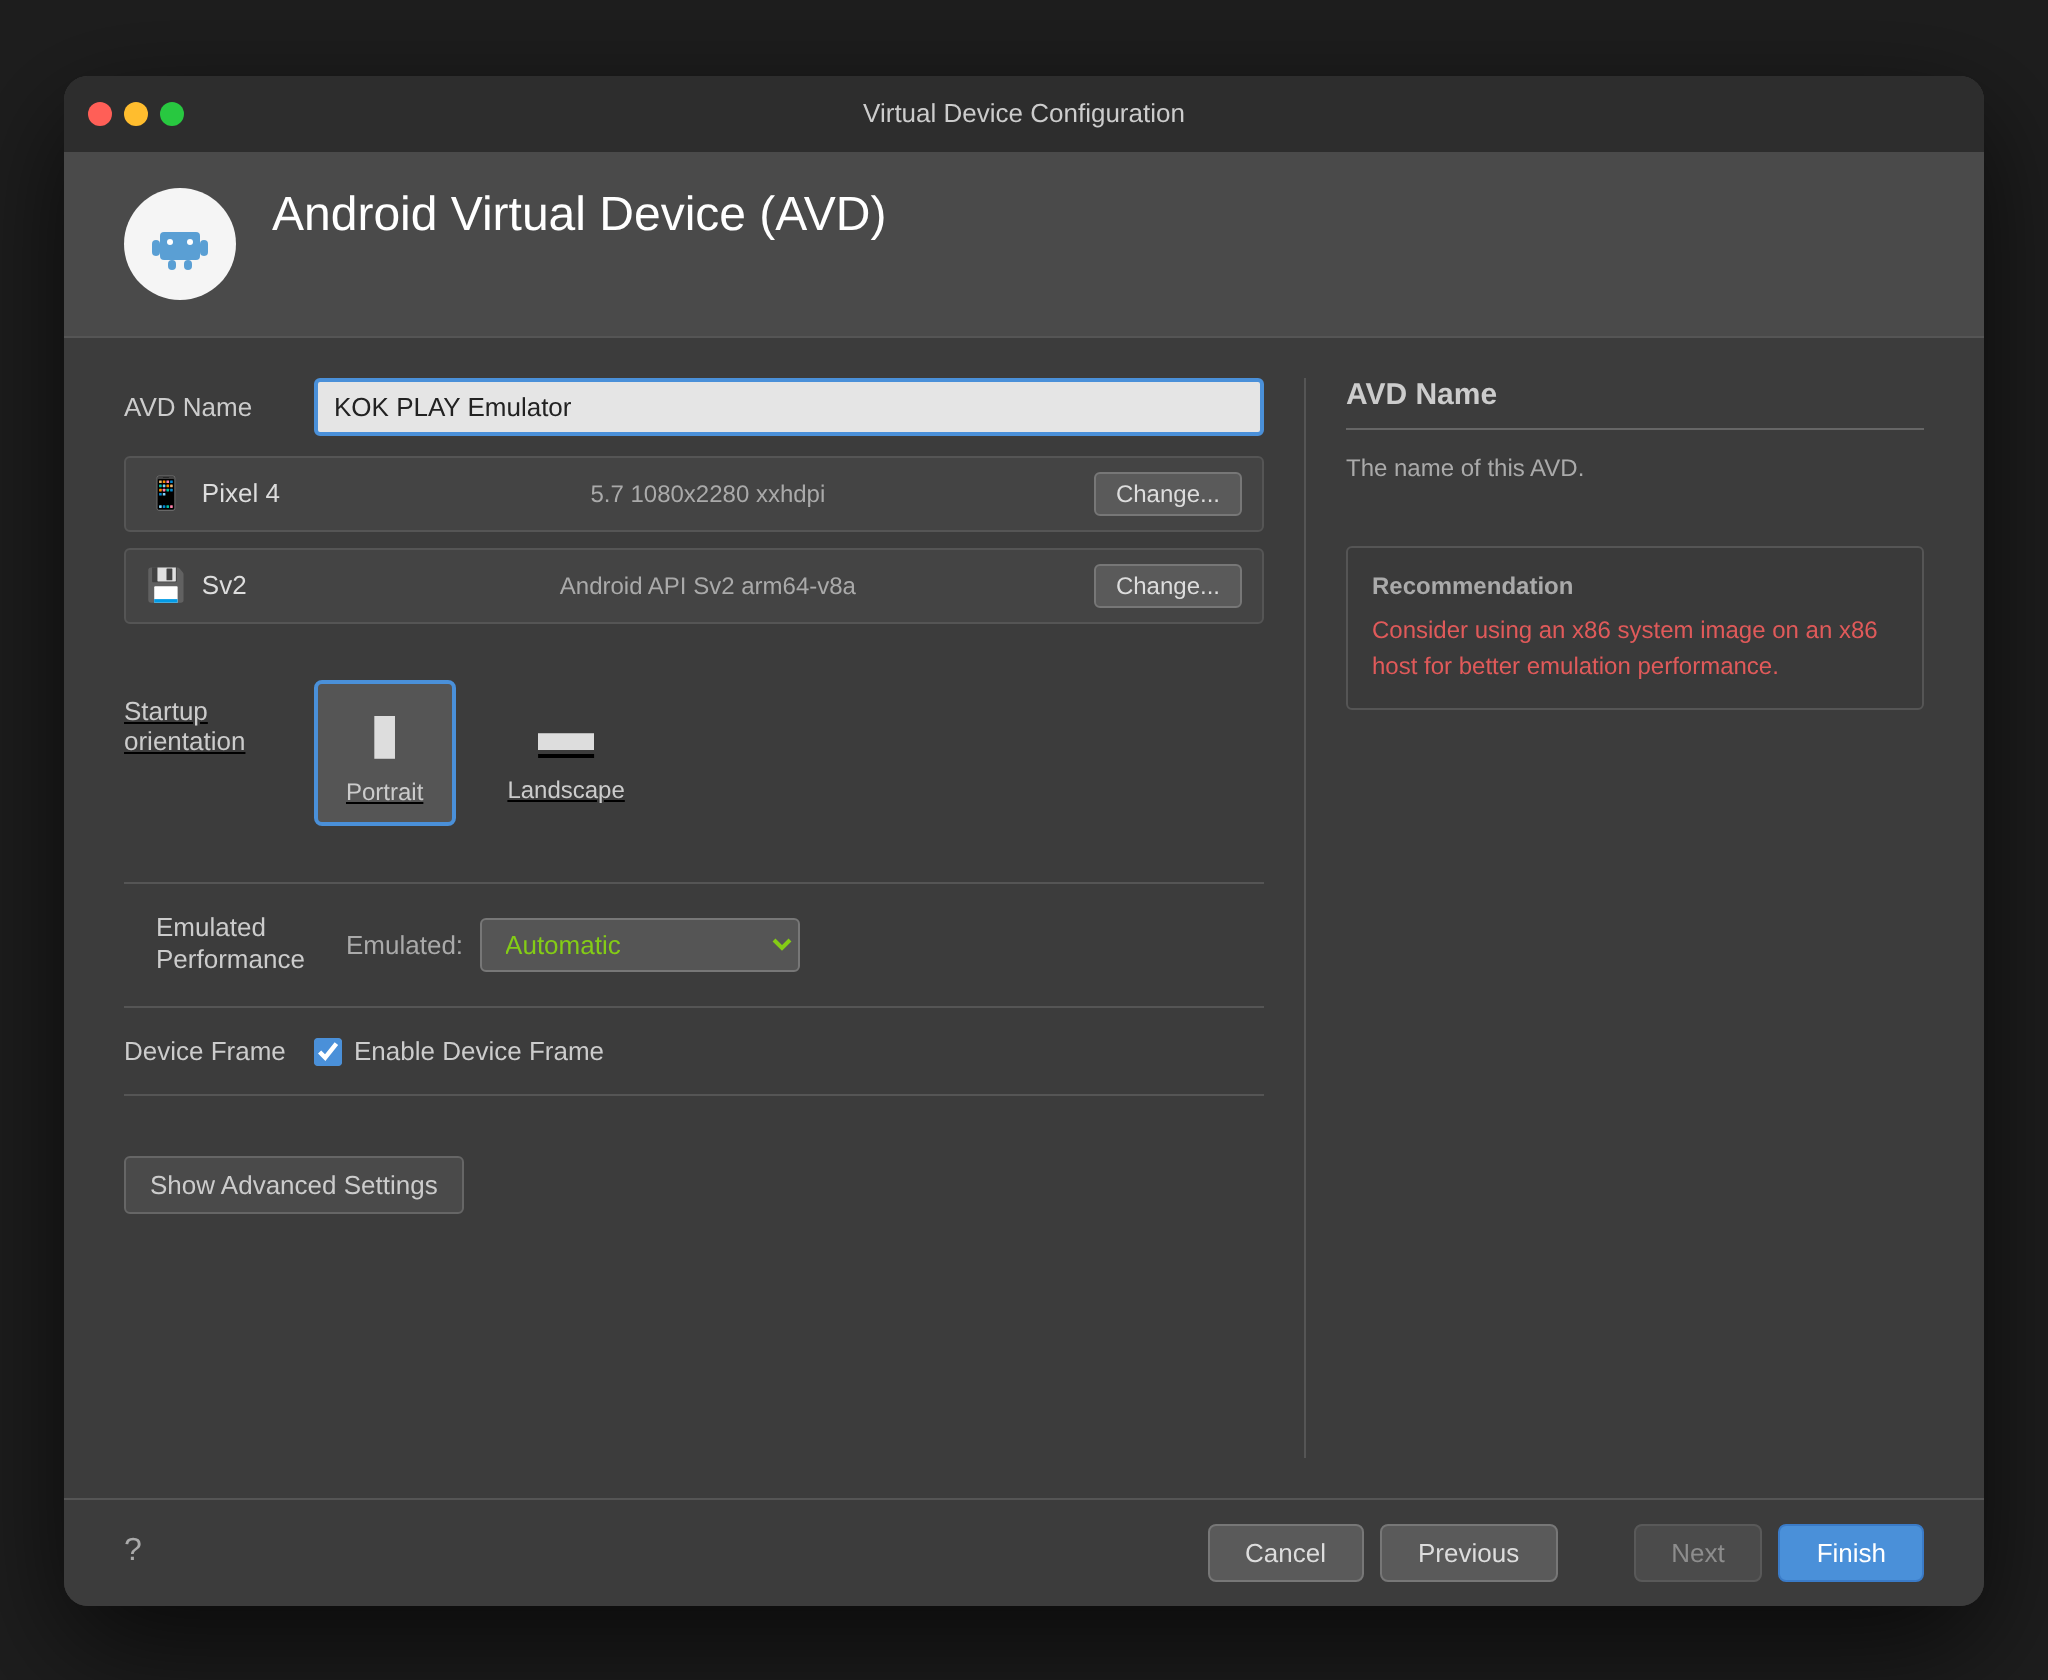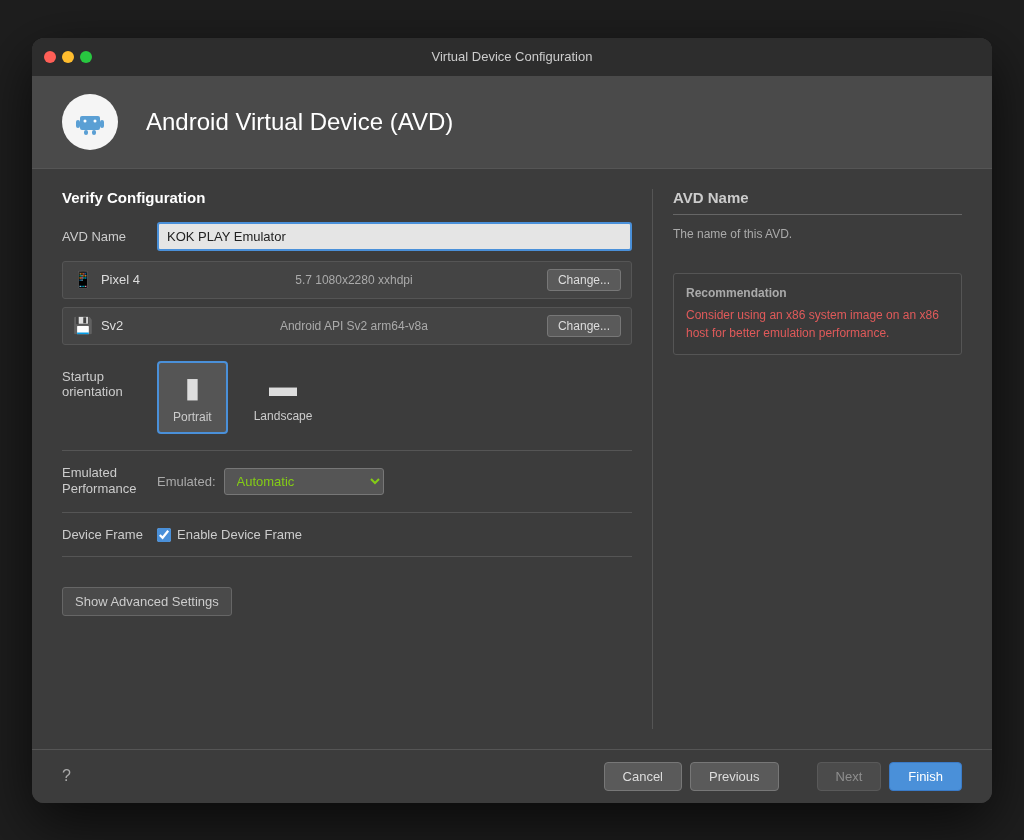--- a/index.html
+++ b/index.html
@@ -42,22 +42,22 @@
       position: absolute;
       left: 50%;
       transform: translateX(-50%);
       color: #ccc;
       font-size: 13px;
     }
     .header-banner {
       background: #4a4a4a;
       padding: 18px 30px;
       display: flex;
-      align-items: center;
-      gap: 28px;
+      align-items: flex-start;
+      gap: 18px;
       border-bottom: 1px solid #555;
     }
     .avd-icon {
       width: 56px;
       height: 56px;
       background: #f5f5f5;
       border-radius: 50%;
       display: flex;
       align-items: center;
       justify-content: center;
@@ -141,21 +141,22 @@
     .change-btn {
       background: #5a5a5a;
       border: 1px solid #777;
       border-radius: 3px;
       color: #ddd;
       font-size: 12px;
       padding: 3px 10px;
       cursor: pointer;
     }
     .orientation-section {
-      margin: 16px 0;
+      margin: 28px 0;
+      text-decoration: underline;
     }
     .orientation-label {
       color: #ccc;
       font-size: 13px;
       margin-bottom: 8px;
     }
     .orientation-options {
       display: flex;
       gap: 10px;
       margin-left: 95px;
@@ -187,21 +188,21 @@
     }
     .separator {
       height: 1px;
       background: #555;
       margin: 14px 0;
     }
     .perf-row {
       display: flex;
       align-items: center;
       gap: 10px;
-      margin: 12px 0;
+      margin: 12px 16px;
     }
     .perf-label {
       color: #ccc;
       font-size: 13px;
       width: 85px;
       line-height: 1.3;
     }
     .perf-sub-row {
       display: flex;
       align-items: center;
@@ -352,21 +353,20 @@
         <circle cx="13" cy="17" r="1.5" fill="#fff"></circle>
         <circle cx="23" cy="17" r="1.5" fill="#fff"></circle>
       </svg>
     </div>
     <span class="header-title">Android Virtual Device (AVD)</span>
   </div>
 
   <div class="content-area">
 
     <div class="left-panel">
-      <div class="section-title">Verify Configuration</div>
 
       
       <div class="form-row">
         <span class="form-label">AVD Name</span>
         <input type="text" class="avd-name-input" value="KOK PLAY Emulator" style="">
       </div>
 
       
       <div class="device-row">
         <span class="device-row-icon">📱</span>

